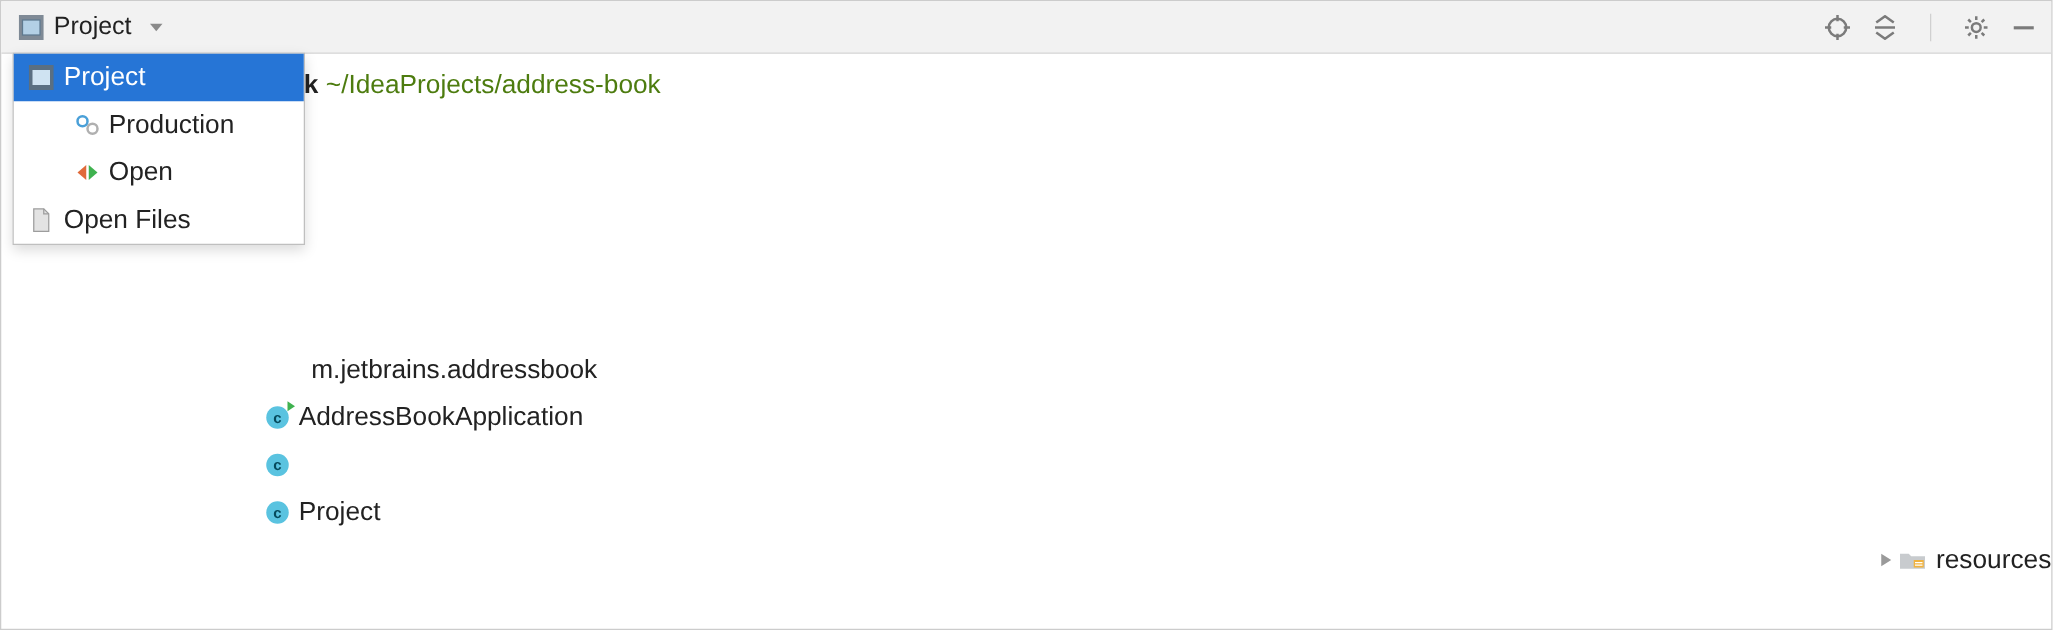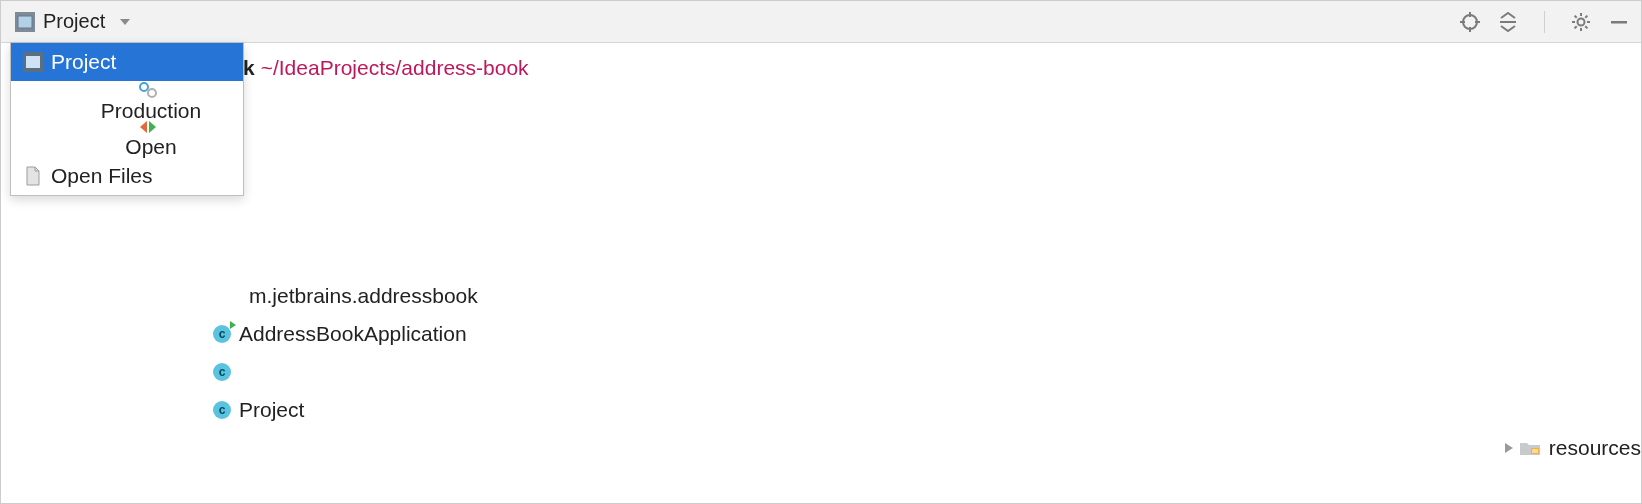--- a/index.html
+++ b/index.html
@@ -57,21 +57,21 @@
     }
     .tree-row {
       display:flex;
       align-items:center;
       height: 38px;
       font-size: 21px;
       color:#222;
     }
     .tree-row .expand-arrow { width:20px; display:inline-flex; justify-content:center; color:#9a9a9a;}
     .tree-row .node-icon { display:inline-flex; margin-right:8px; }
-    .tree-row .secondary { color:#be185d; margin-left:6px; font-weight:400;}
+    .tree-row .secondary { color:#4d7c0f; margin-left:6px; font-weight:400;}
     .tree-row.bold-label .node-label { font-weight:700; }
 
     
     .dropdown-menu {
       position:absolute;
       top: 42px;
       left: 10px;
       width: 234px;
       background:#fff;
       border:1px solid #bfbfbf;
@@ -79,21 +79,21 @@
       z-index: 50;
     }
     .menu-item {
       display:flex;
       align-items:center;
       height: 38px;
       padding-left: 10px;
       font-size: 21px;
       cursor:pointer;
     }
-    .menu-item.indented { padding-left: 48px; flex-direction: column; }
+    .menu-item.indented { padding-left: 48px; }
     .menu-item.selected {
       background:#2675d6;
       color:#fff;
     }
     .menu-item .menu-icon { width:24px; display:inline-flex; justify-content:center; margin-right:6px; }
     .menu-item.indented .menu-icon { width:22px; }
 
     
     .svg-block { display:block; }
     .class-badge {

